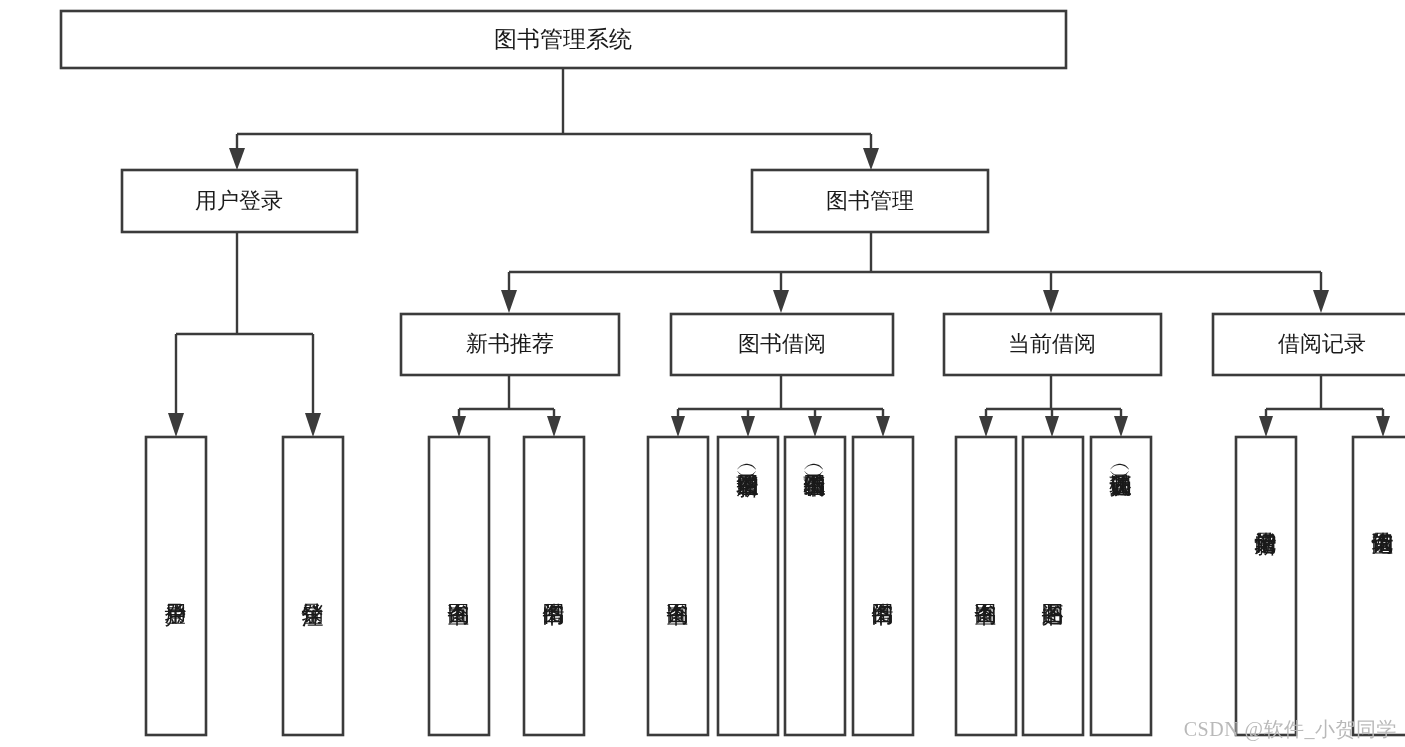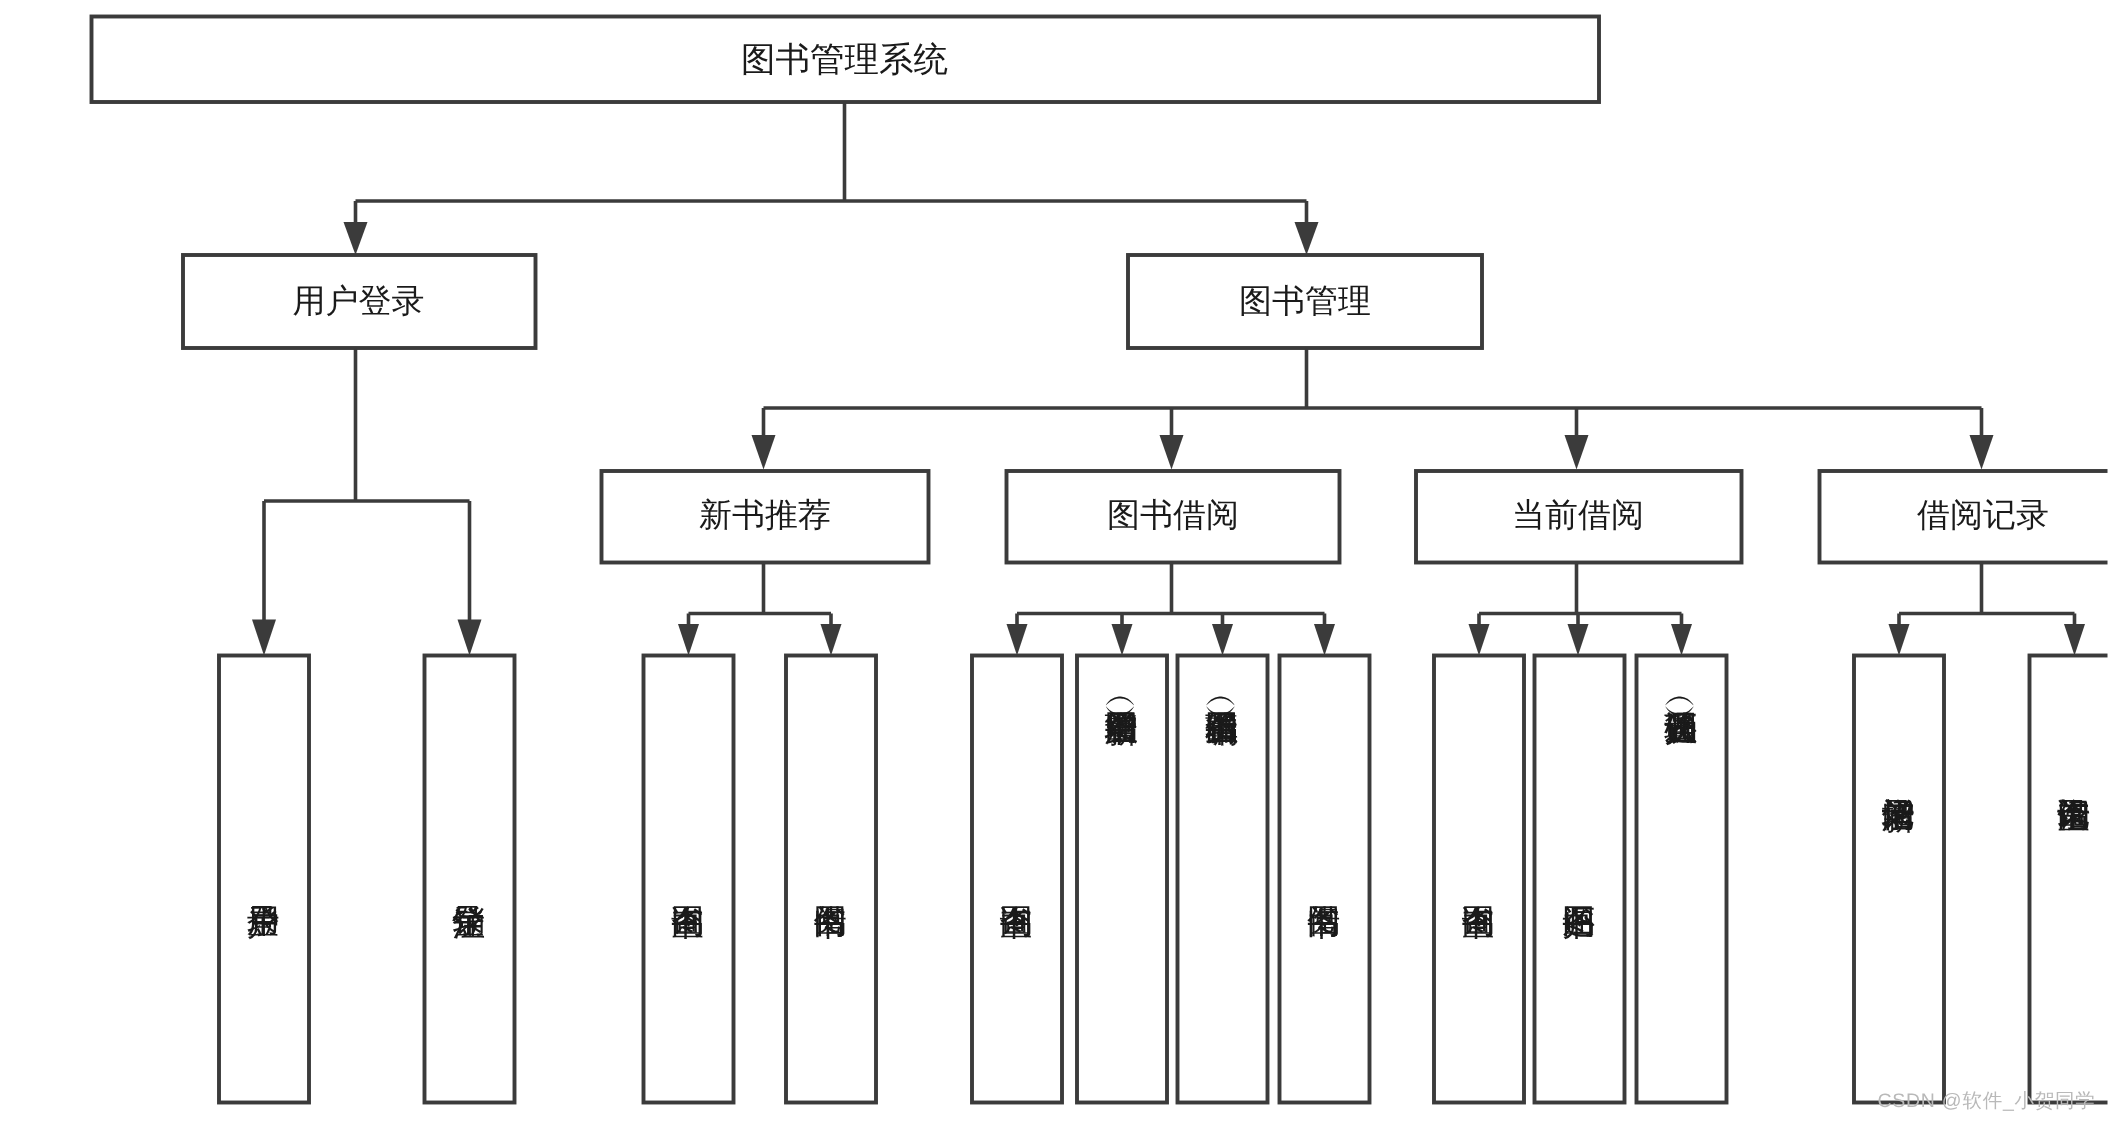--- a/index.html
+++ b/index.html
@@ -49,22 +49,22 @@
     fill: none;
   }
   .arrow-head {
     fill: #3b3b3b;
     stroke: none;
   }
   .watermark {
     position: absolute;
     right: 8px;
     bottom: 4px;
-    font-family: Liberation Sans, sans-serif;
-    font-size: 13px;
+    font-family: Liberation Serif, serif;
+    font-size: 20px;
     color: #b9b9b9;
     white-space: nowrap;
     letter-spacing: 0.5px;
   }
 </style>
 </head>
 <body>
 
 <div id="chart-root">
   <svg width="1405" height="747" viewBox="0 0 1405 747" xmlns="http://www.w3.org/2000/svg">

